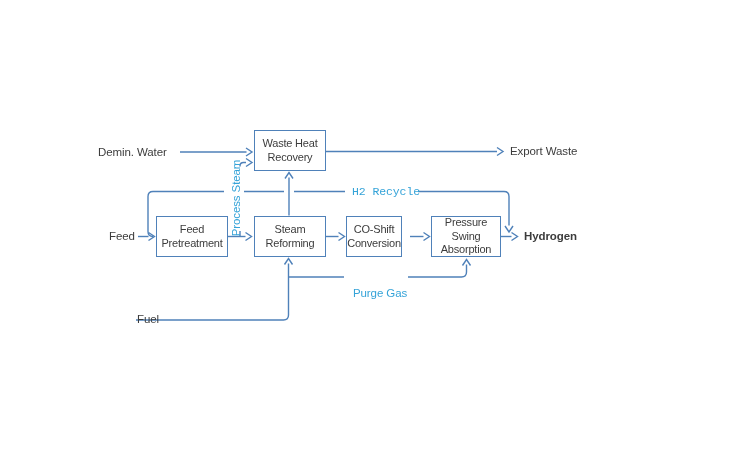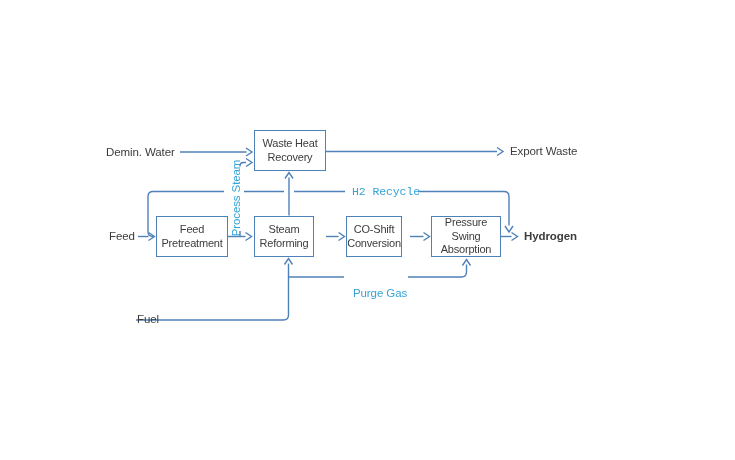--- a/index.html
+++ b/index.html
@@ -133,34 +133,34 @@
   </svg>
 
   <div class="pbox" style="left:254px; top:130px; width:72px; height:41px;">
     <span>Waste Heat
 Recovery</span>
   </div>
   <div class="pbox" style="left:156px; top:216px; width:72px; height:41px;">
     <span>Feed
 Pretreatment</span>
   </div>
-  <div class="pbox" style="left:254px; top:216px; width:60px; height:41px;">
+  <div class="pbox" style="left:254px; top:216px; width:72px; height:41px;">
     <span>Steam
 Reforming</span>
   </div>
   <div class="pbox" style="left:346px; top:216px; width:56px; height:41px;">
     <span>CO-Shift
 Conversion</span>
   </div>
   <div class="pbox" style="left:431px; top:216px; width:70px; height:41px;">
     <span>Pressure Swing
 Absorption</span>
   </div>
 
-  <span class="lbl" style="left:106px; top:146px;">Demin. Water</span>
+  <span class="lbl" style="left:98px; top:146px;">Demin. Water</span>
   <span class="lbl" style="left:510px; top:145px;">Export Waste</span>
   <span class="lbl" style="left:109px; top:230px;">Feed</span>
   <span class="lbl" style="left:97px; top:313px;margin-left:40px;">Fuel</span>
   <span class="lbl" style="left:524px; top:230px;font-weight:bold;">Hydrogen</span>
   <span class="lbl accent vertical" style="left:236px; top:198px;">Process Steam</span>
   <span class="lbl accent" style="left:352px; top:185px;font-family:Liberation Mono, monospace;">H2 Recycle</span>
   <span class="lbl accent" style="left:353px; top:287px;">Purge Gas</span>
 
 </div>
 

